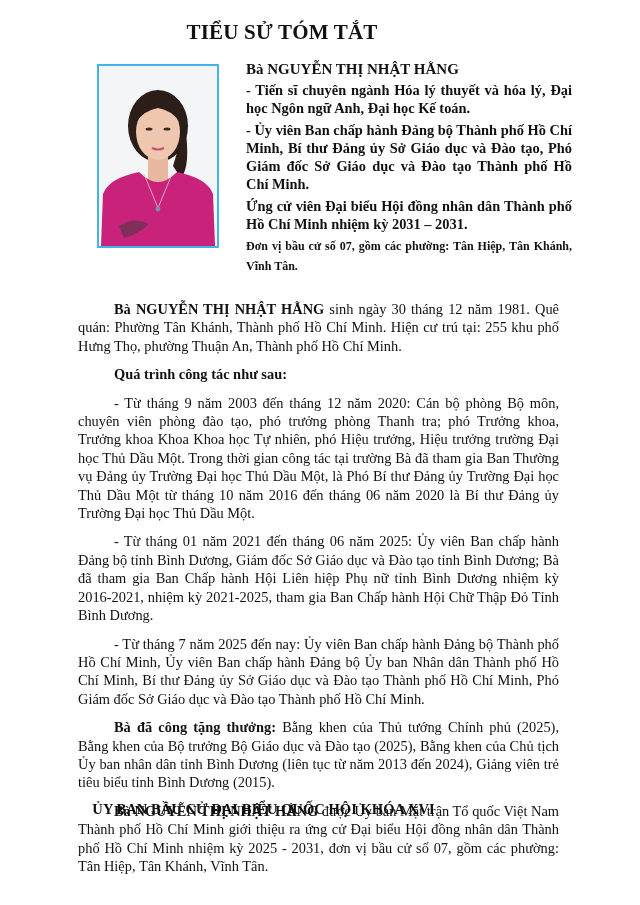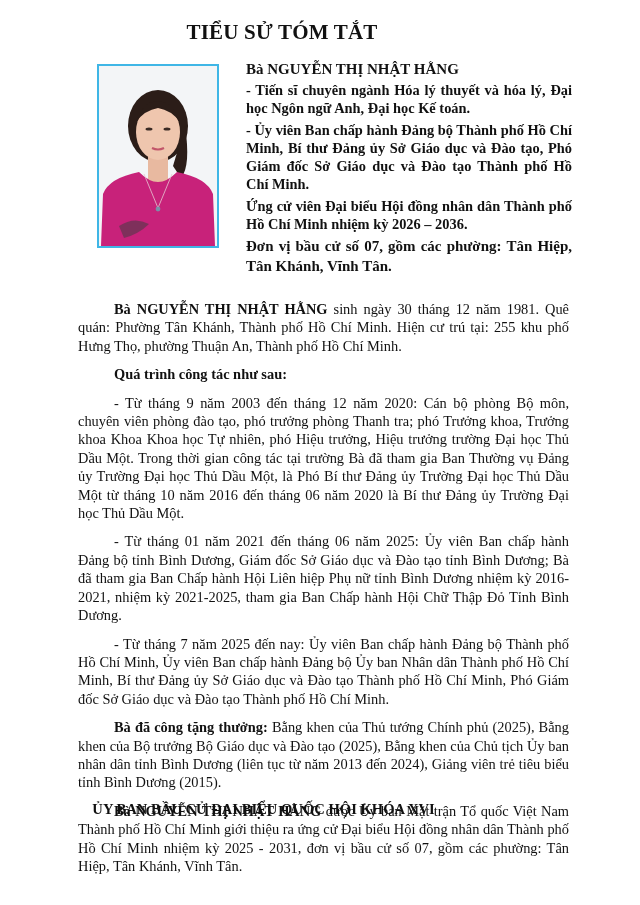--- a/index.html
+++ b/index.html
@@ -6,23 +6,23 @@
   body { width:640px; height:905px; position:relative; overflow:hidden;
     font-family:"Liberation Serif","DejaVu Serif",serif; color:#111; }
   .title { position:absolute; top:20px; left:0; width:564px; text-align:center;
     font-weight:bold; font-size:21px; letter-spacing:0.2px; }
   .photo { position:absolute; left:97px; top:64px; width:118px; height:180px;
     border:2px solid #3fb6e6; background:#f4f6f8; overflow:hidden; }
   .summary { position:absolute; left:246px; top:60px; width:326px; font-size:14.4px;
     font-weight:bold; line-height:18px; }
   .summary p { margin:0 0 4px 0; text-align:justify; }
   .summary .name { font-size:15px; margin-bottom:3px; }
-  .summary .big { font-size:15px; line-height:19.5px; }
+  .summary .big { font-size:12px; line-height:19.5px; }
   .body { position:absolute; left:78px; top:300px; width:493px; font-size:14.4px; line-height:18.4px; }
-  .body p { margin:0 2px 10px 0; text-align:justify; text-indent:36px; }
+  .body p { margin:0 12px 10px 0; text-align:justify; text-indent:36px; }
   .body b { font-weight:bold; }
   .footer { position:absolute; top:800px; left:0; width:527px; text-align:center;
     font-weight:bold; font-size:14.6px; line-height:19px; }
 </style>
 </head>
 <body>
 
 <div class="title">TIỂU SỬ TÓM TẮT</div>
 
 <div class="photo">
@@ -44,21 +44,21 @@
     <path d="M 45 108 L 59 142 L 73 108" stroke="#e6c7d2" stroke-width="0.8" fill="none"></path>
     <circle cx="59" cy="143" r="2.4" fill="#7b8fa8"></circle>
     <path d="M 20 160 Q 35 150 50 158 Q 40 168 25 172 Z" fill="#6b3454" opacity="0.8"></path>
   </svg>
 </div>
 
 <div class="summary">
   <p class="name">Bà NGUYỄN THỊ NHẬT HẰNG</p>
   <p>- Tiến sĩ chuyên ngành Hóa lý thuyết và hóa lý, Đại học Ngôn ngữ Anh, Đại học Kế toán.</p>
   <p>- Ủy viên Ban chấp hành Đảng bộ Thành phố Hồ Chí Minh, Bí thư Đảng ủy Sở Giáo dục và Đào tạo, Phó Giám đốc Sở Giáo dục và Đào tạo Thành phố Hồ Chí Minh.</p>
-  <p>Ứng cử viên Đại biểu Hội đồng nhân dân Thành phố Hồ Chí Minh nhiệm kỳ 2026 – 2036.</p>
+  <p>Ứng cử viên Đại biểu Hội đồng nhân dân Thành phố Hồ Chí Minh nhiệm kỳ 2031 – 2031.</p>
   <p class="big">Đơn vị bầu cử số 07, gồm các phường: Tân Hiệp, Tân Khánh, Vĩnh Tân.</p>
 </div>
 
 <div class="body">
   <p><b>Bà NGUYỄN THỊ NHẬT HẰNG</b><span> sinh ngày 30 tháng 12 năm 1981. Quê quán: Phường Tân Khánh, Thành phố Hồ Chí Minh. Hiện cư trú tại: 255 khu phố Hưng Thọ, phường Thuận An, Thành phố Hồ Chí Minh.</span></p>
   <p><b>Quá trình công tác như sau:</b></p>
   <p>- Từ tháng 9 năm 2003 đến tháng 12 năm 2020: Cán bộ phòng Bộ môn, chuyên viên phòng đào tạo, phó trưởng phòng Thanh tra; phó Trưởng khoa, Trưởng khoa Khoa Khoa học Tự nhiên, phó Hiệu trưởng, Hiệu trưởng trường Đại học Thủ Dầu Một. Trong thời gian công tác tại trường Bà đã tham gia Ban Thường vụ Đảng ủy Trường Đại học Thủ Dầu Một, là Phó Bí thư Đảng ủy Trường Đại học Thủ Dầu Một từ tháng 10 năm 2016 đến tháng 06 năm 2020 là Bí thư Đảng ủy Trường Đại học Thủ Dầu Một.</p>
   <p>- Từ tháng 01 năm 2021 đến tháng 06 năm 2025: Ủy viên Ban chấp hành Đảng bộ tỉnh Bình Dương, Giám đốc Sở Giáo dục và Đào tạo tỉnh Bình Dương; Bà đã tham gia Ban Chấp hành Hội Liên hiệp Phụ nữ tỉnh Bình Dương nhiệm kỳ 2016-2021, nhiệm kỳ 2021-2025, tham gia Ban Chấp hành Hội Chữ Thập Đỏ Tỉnh Bình Dương.</p>
   <p>- Từ tháng 7 năm 2025 đến nay: Ủy viên Ban chấp hành Đảng bộ Thành phố Hồ Chí Minh, Ủy viên Ban chấp hành Đảng bộ Ủy ban Nhân dân Thành phố Hồ Chí Minh, Bí thư Đảng ủy Sở Giáo dục và Đào tạo Thành phố Hồ Chí Minh, Phó Giám đốc Sở Giáo dục và Đào tạo Thành phố Hồ Chí Minh.</p>
   <p><b>Bà đã công tặng thưởng:</b><span> Bằng khen của Thủ tướng Chính phủ (2025), Bằng khen của Bộ trưởng Bộ Giáo dục và Đào tạo (2025), Bằng khen của Chủ tịch Ủy ban nhân dân tỉnh Bình Dương (liên tục từ năm 2013 đến 2024), Giảng viên trẻ tiêu biểu tỉnh Bình Dương (2015).</span></p>

